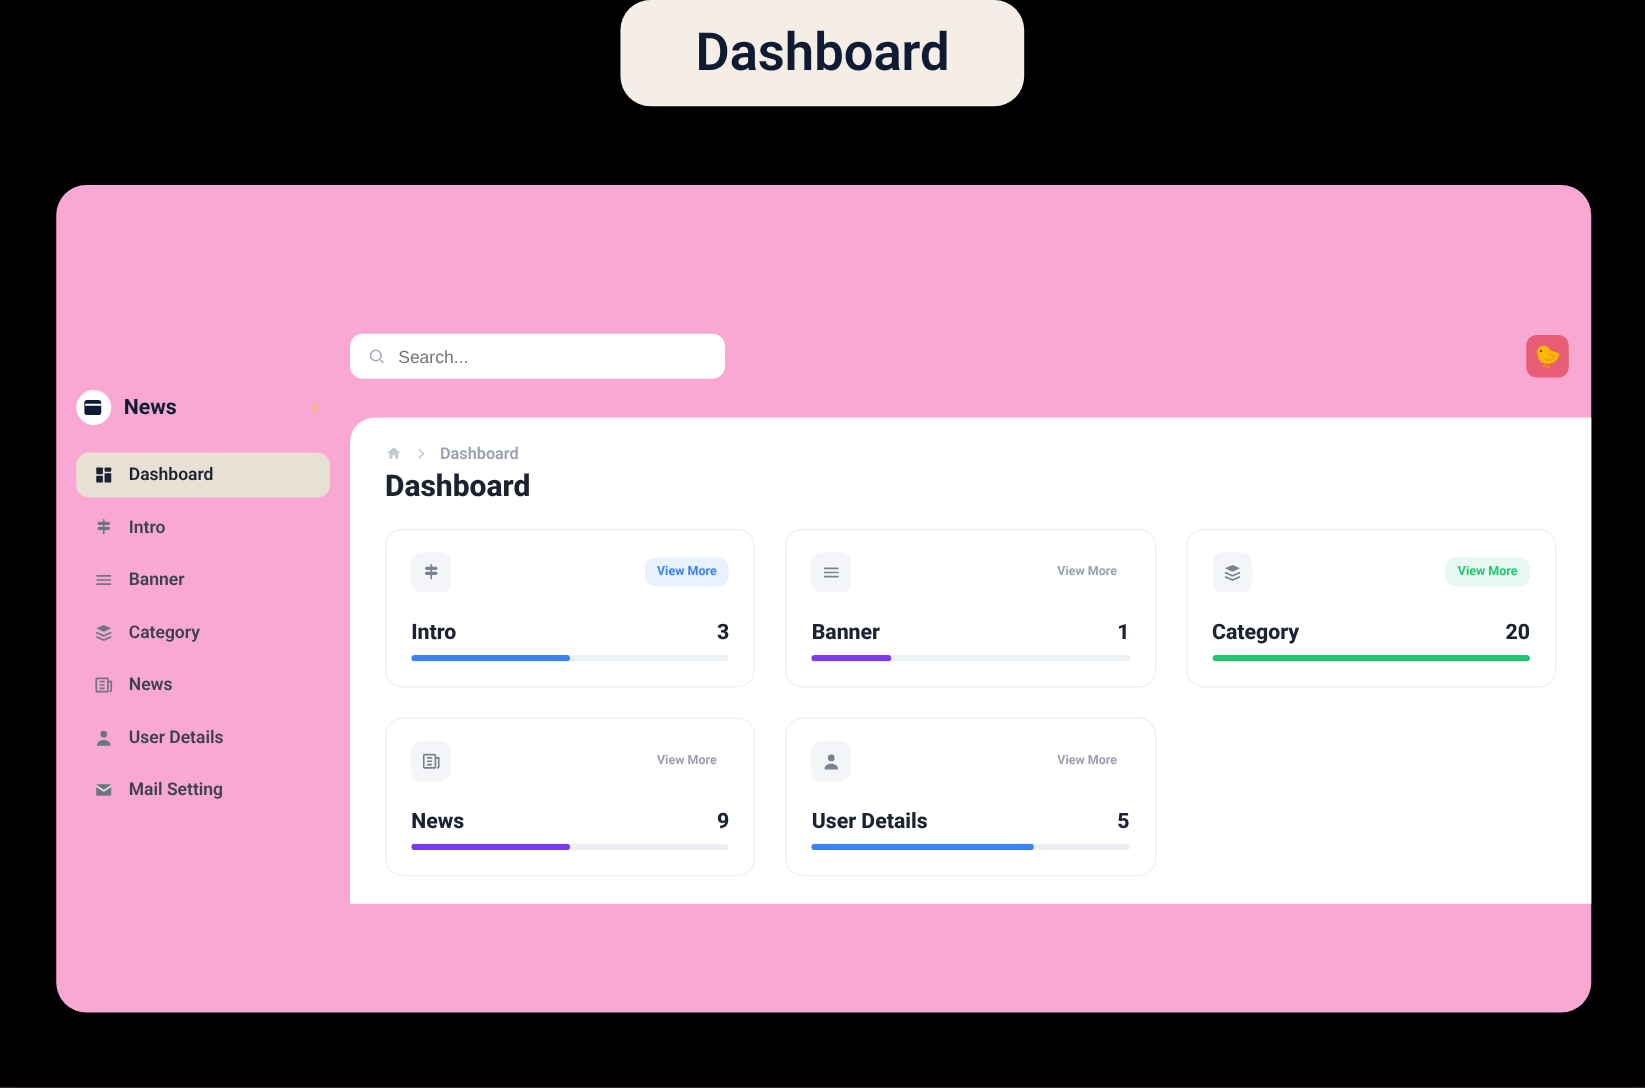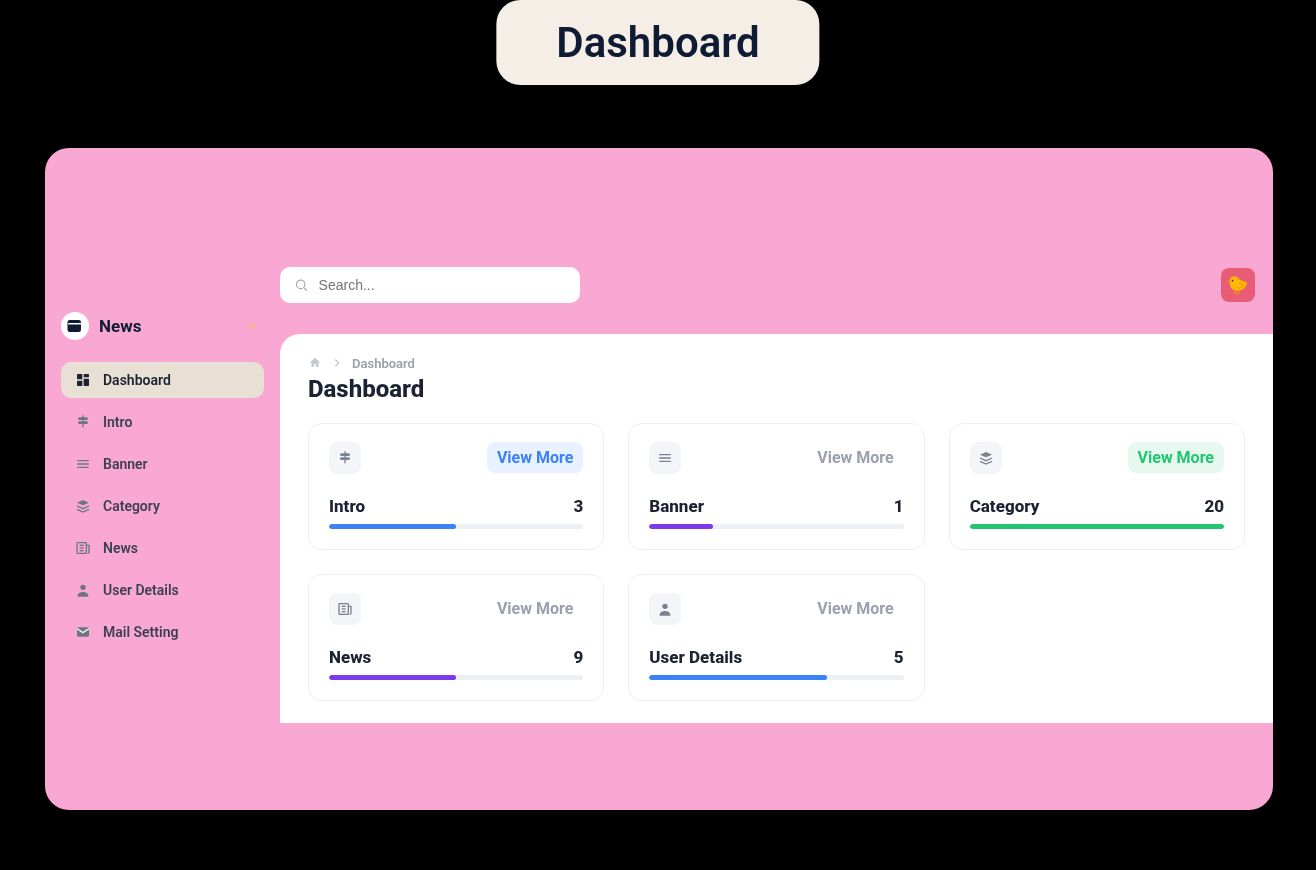--- a/index.html
+++ b/index.html
@@ -114,21 +114,21 @@
     display: flex; flex-direction: column; gap: 22px;
   }
   .card-top { display: flex; align-items: center; justify-content: space-between; }
   .card-icon {
     width: 32px; height: 32px; border-radius: 8px;
     background: #f3f5f8; color: #7a8190;
     display: flex; align-items: center; justify-content: center;
   }
   .card-icon svg { width: 16px; height: 16px; }
   .view-more {
-    font-size: 16px; font-weight: 700;
+    font-size: 10px; font-weight: 700;
     padding: 6px 10px; border-radius: 8px;
     cursor: pointer;
   }
   .vm-blue  { background: #e8f1ff; color: #3b82f6; }
   .vm-gray  { background: transparent; color: #9aa0ad; }
   .vm-green { background: #e6f8ef; color: #22c570; }
 
   .card-title-row { display: flex; align-items: center; justify-content: space-between; }
   .card-title { font-size: 17px; font-weight: 800; color: #1b2232; }
   .card-count { font-size: 17px; font-weight: 800; color: #1b2232; }

